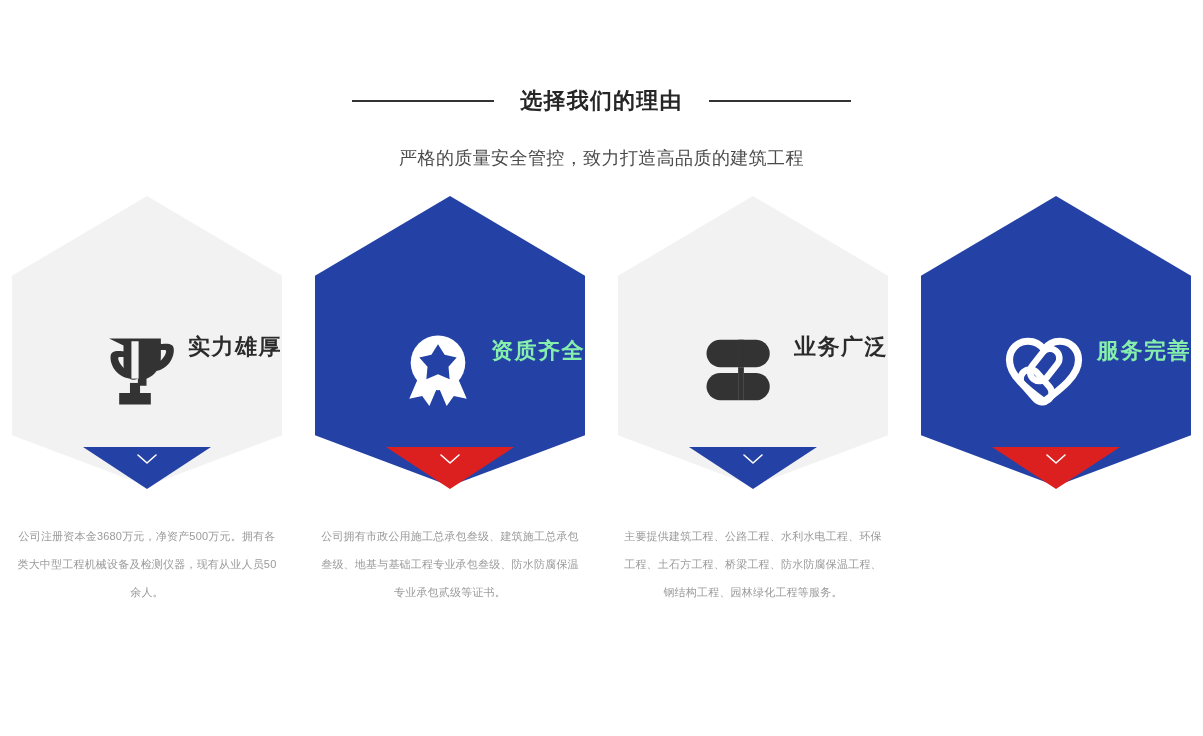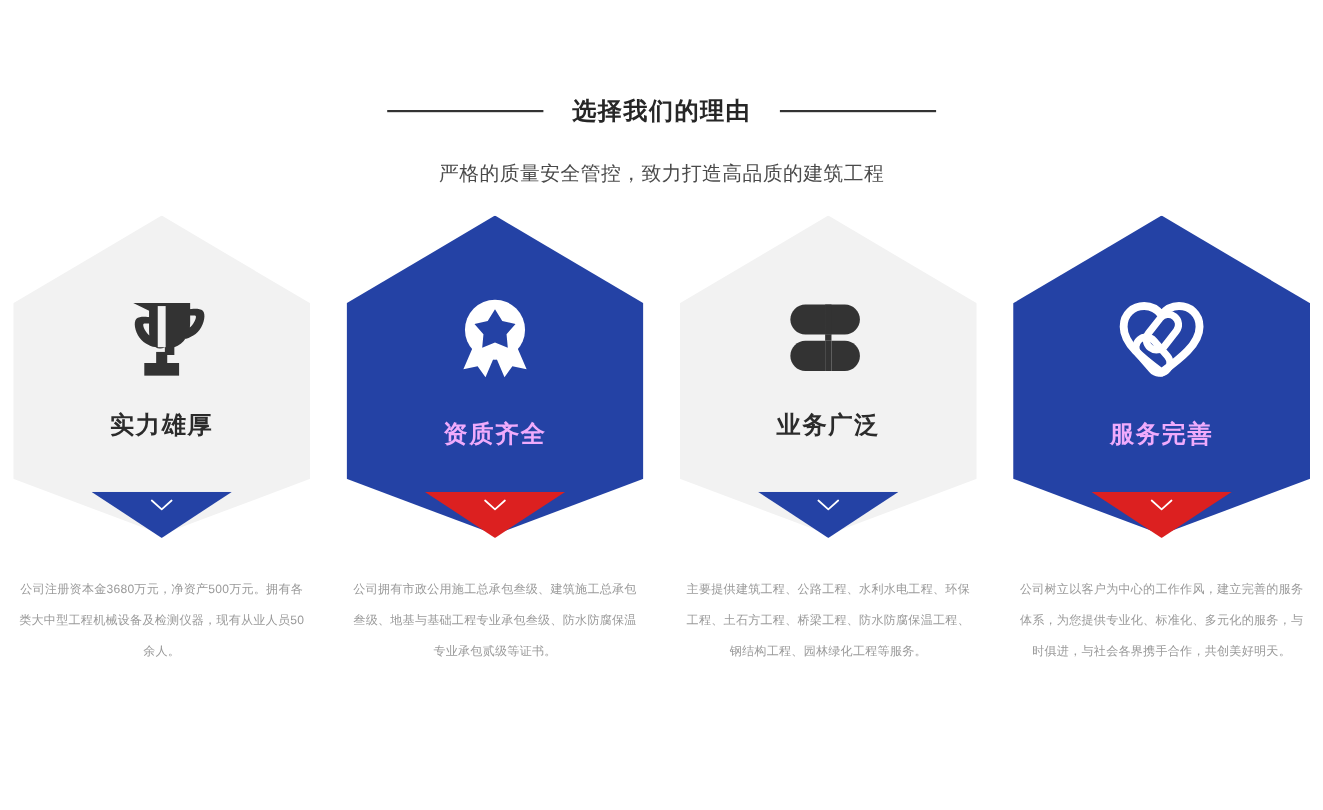--- a/index.html
+++ b/index.html
@@ -89,22 +89,23 @@
     width: 270px;
     height: 290px;
   }
 
   .hex {
     position: absolute;
     inset: 0;
     clip-path: polygon(50% 0%, 100% 27.5%, 100% 82.5%, 50% 100%, 0% 82.5%, 0% 27.5%);
     -webkit-clip-path: polygon(50% 0%, 100% 27.5%, 100% 82.5%, 50% 100%, 0% 82.5%, 0% 27.5%);
     display: flex;
-    flex-direction: column;
-    align-items: center;
+    flex-direction: row;
+    align-items: center;
+    justify-content: flex-end;
   }
 
   .hex.light  { background: #f2f2f2; }
   .hex.blue   { background: #2442a5; }
 
   .hex-shadow {
     position: absolute;
     left: 14px;
     right: 14px;
     top: 18px;
@@ -126,21 +127,21 @@
   .icon-slot svg { display: block; }
 
   .card-title {
     margin-top: 12px;
     font-size: 22px;
     font-weight: bold;
     letter-spacing: 1.5px;
     line-height: 30px;
   }
   .card-title.dark  { color: #2b2b2b; }
-  .card-title.light { color: #f0abfc; margin-top: 20px; }
+  .card-title.light { color: #86efac; margin-top: 20px; }
 
   
   .arrow {
     position: absolute;
     left: 50%;
     transform: translateX(-50%);
     bottom: -3px;
     width: 128px;
     height: 42px;
     clip-path: polygon(0% 0%, 100% 0%, 50% 100%);
@@ -268,17 +269,16 @@
             </svg>
           </div>
           <div class="card-title light">服务完善</div>
         </div>
         <div class="arrow red">
           <svg class="chev" viewBox="0 0 22 12">
             <polyline points="2,2 11,10 20,2" fill="none" stroke="#ffffff" stroke-width="1.6" stroke-linecap="round" stroke-linejoin="round"></polyline>
           </svg>
         </div>
       </div>
-      <p class="card-desc">公司树立以客户为中心的工作作风，建立完善的服务体系，为您提供专业化、标准化、多元化的服务，与时俱进，与社会各界携手合作，共创美好明天。</p>
     </div>
 
   </div>
 </div>
 
 </body></html>

